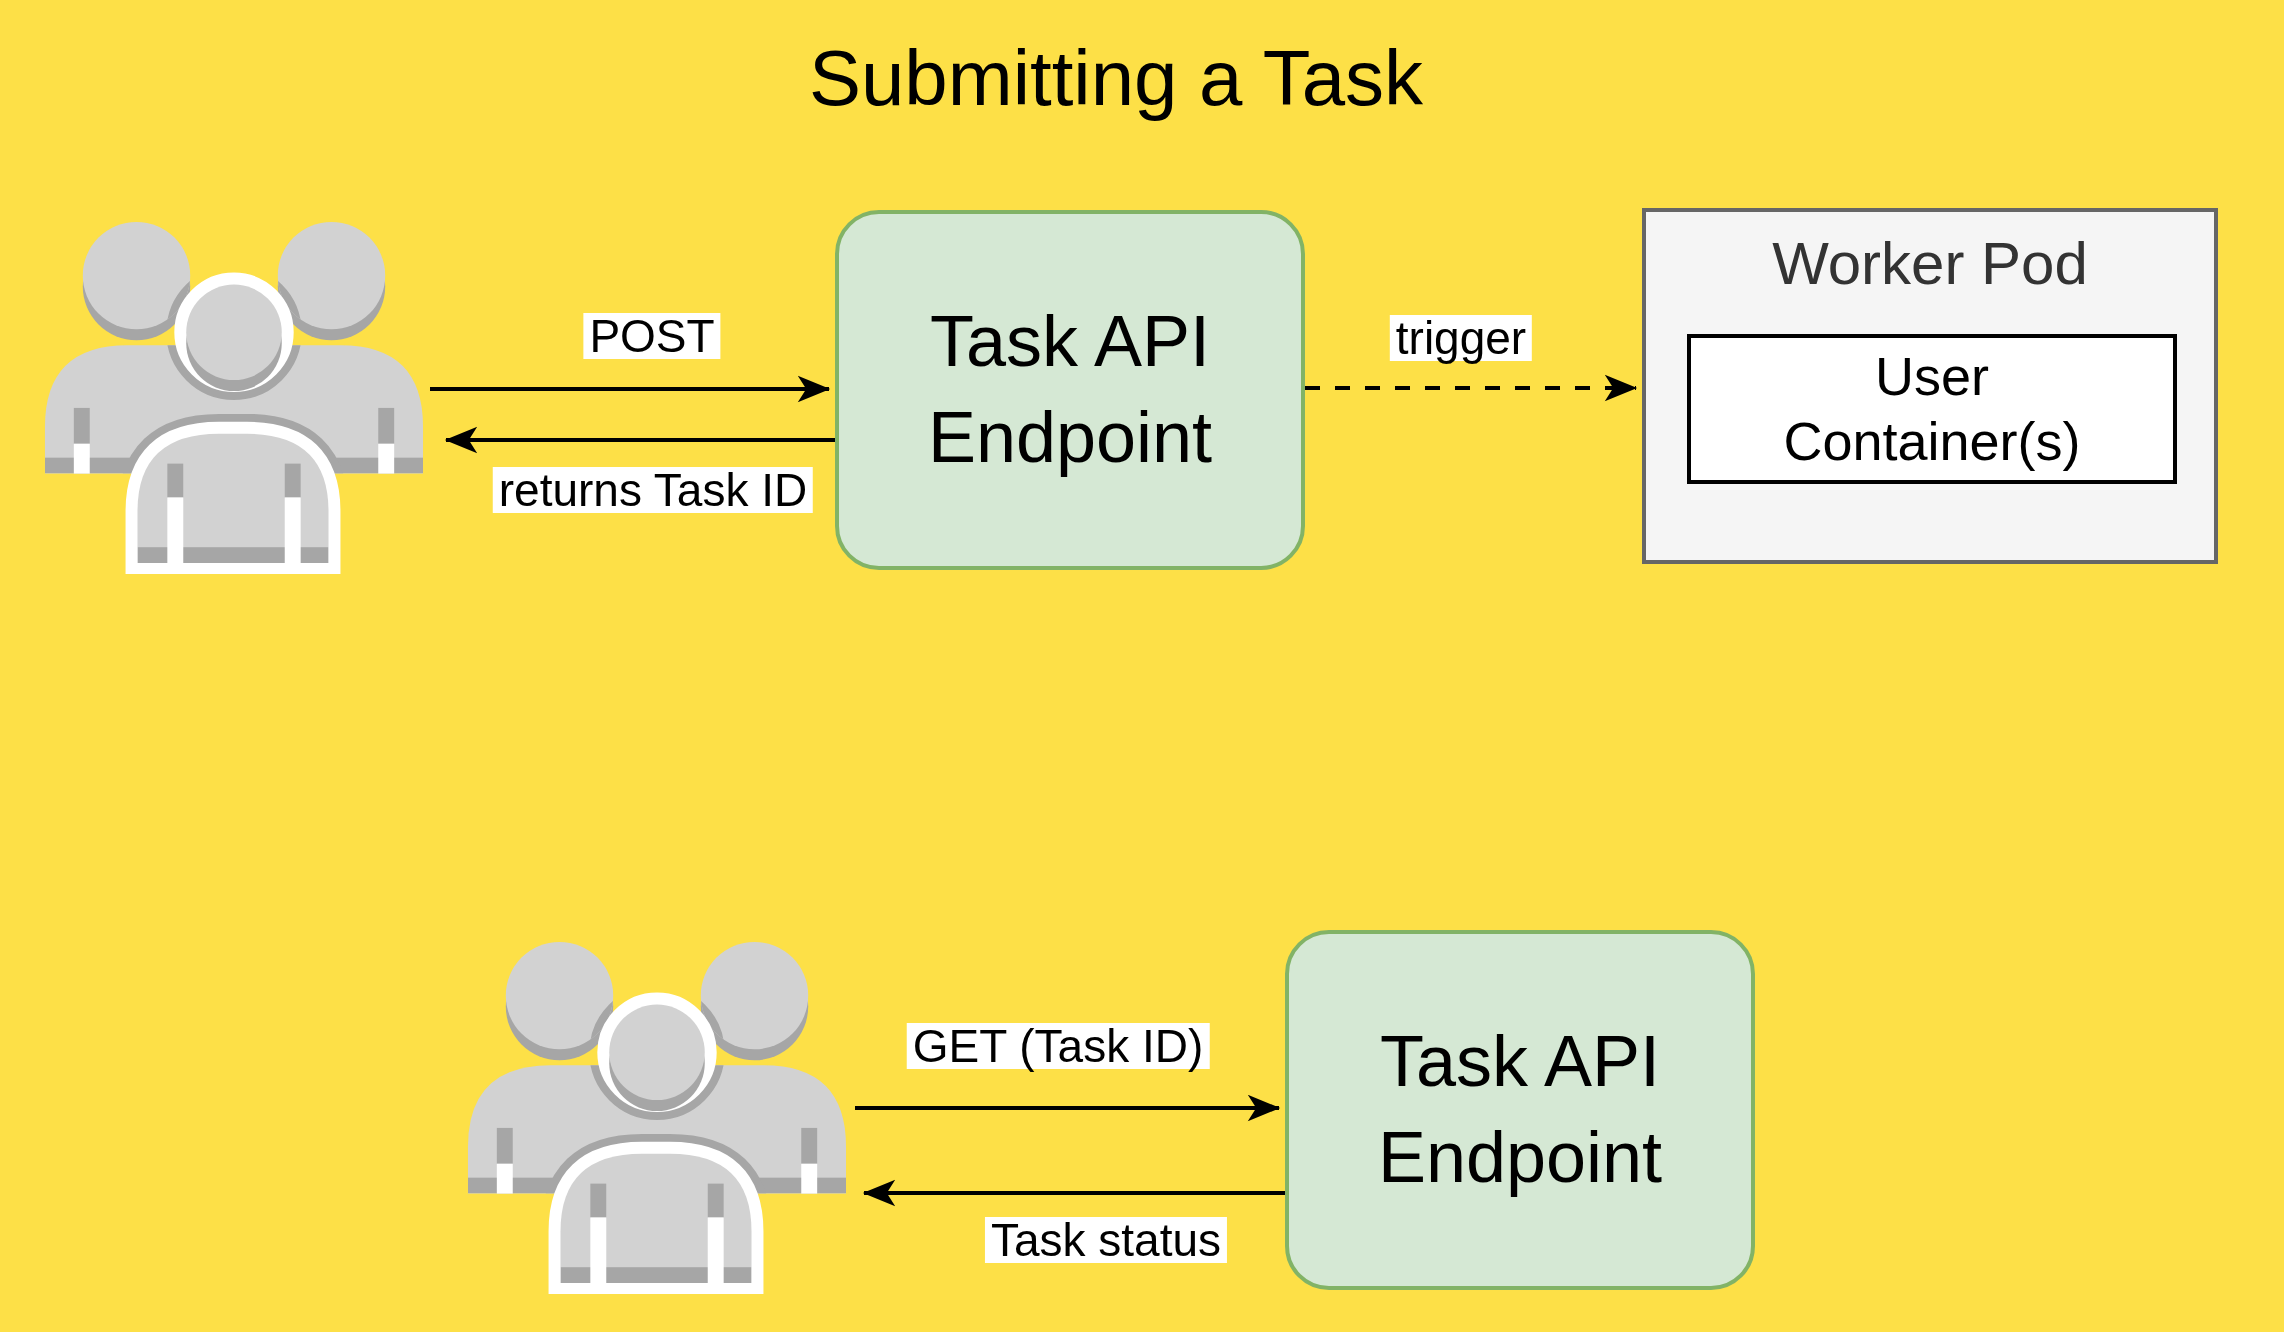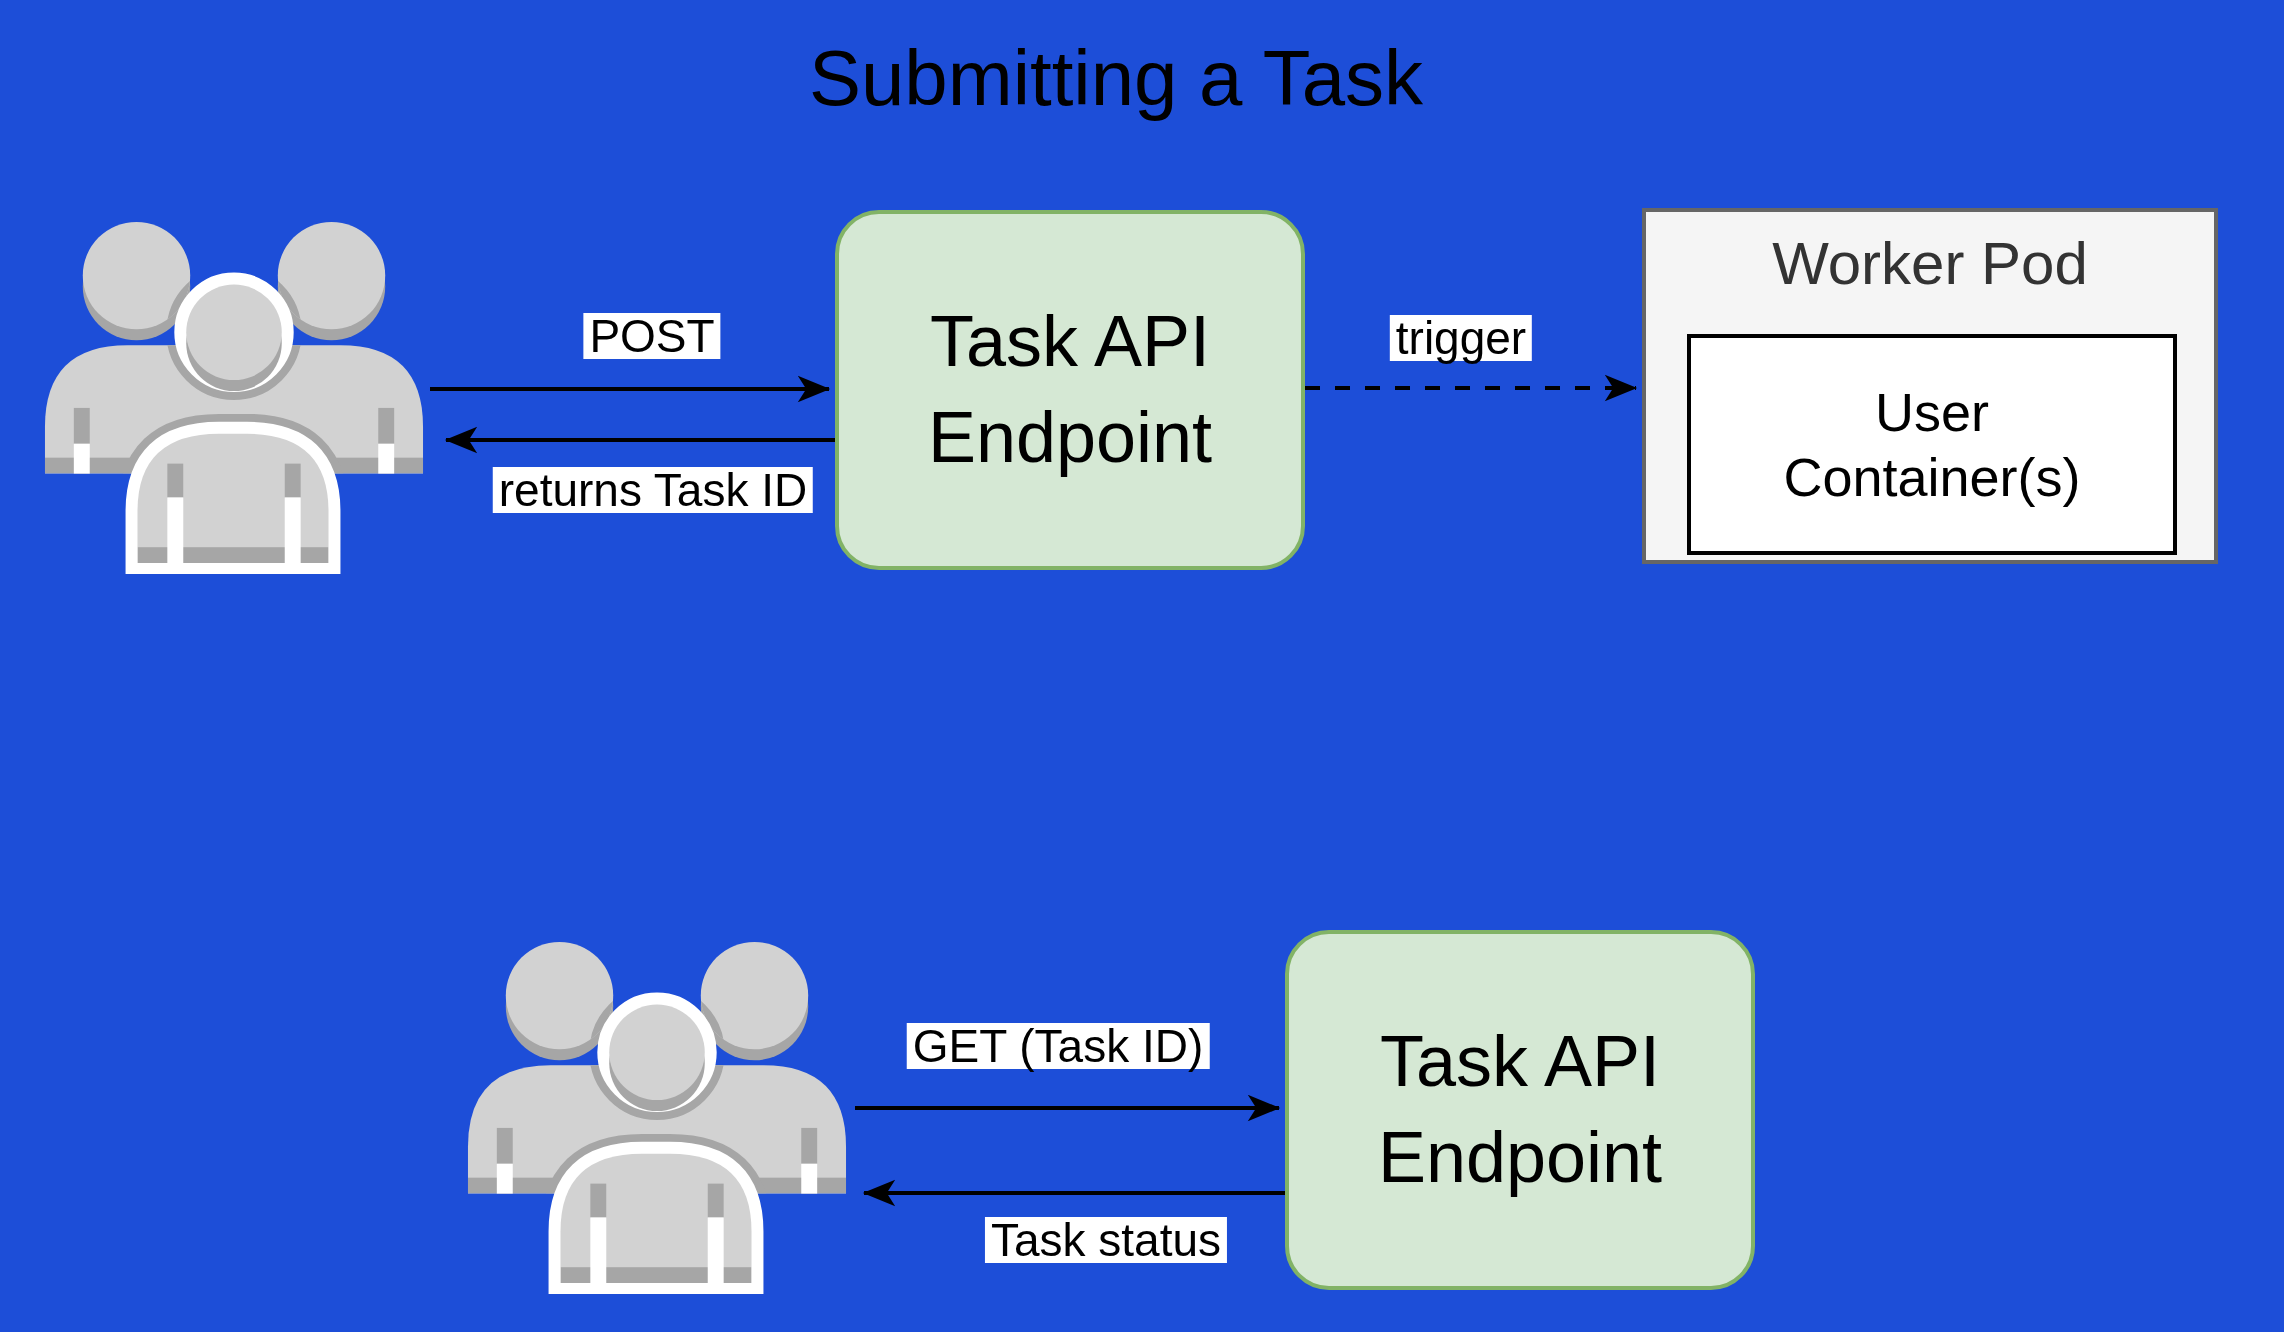--- a/index.html
+++ b/index.html
@@ -5,21 +5,21 @@
   html, body {
     margin: 0;
     padding: 0;
     background: #ffffff;
     font-family: "Liberation Sans", "DejaVu Sans", sans-serif;
   }
   #canvas {
     position: relative;
     width: 2284px;
     height: 1332px;
-    background: #1d4ed8;
+    background: #fde047;
     overflow: hidden;
   }
   .section-title {
     position: absolute;
     transform: translateX(-50%);
     font-size: 78px;
     line-height: 1.0;
     color: #000000;
     white-space: nowrap;
   }
@@ -65,21 +65,21 @@
     text-align: center;
     font-size: 60px;
     line-height: 1.1;
     color: #333333;
   }
   .container-node {
     position: absolute;
     left: 41px;
     top: 122px;
     width: 490px;
-    height: 221px;
+    height: 150px;
     box-sizing: border-box;
     background: #ffffff;
     border: 4px solid #000000;
     display: flex;
     flex-direction: column;
     align-items: center;
     justify-content: center;
     font-size: 54px;
     line-height: 1.2;
     color: #000000;

